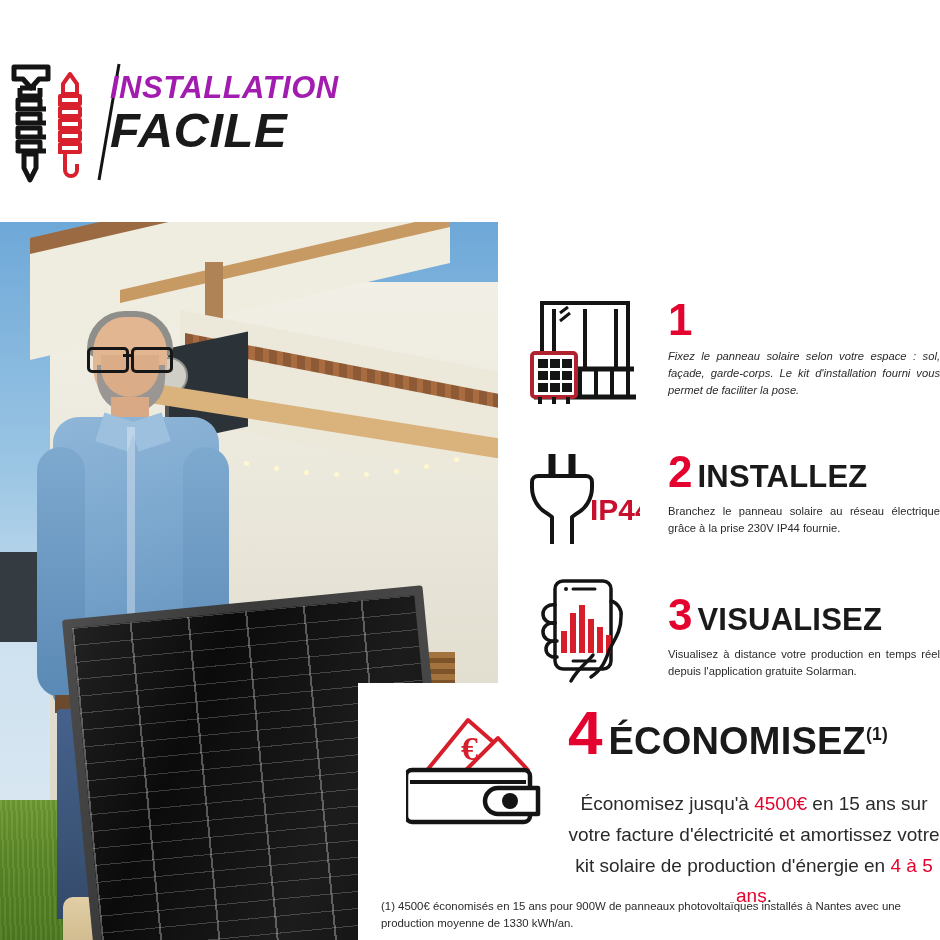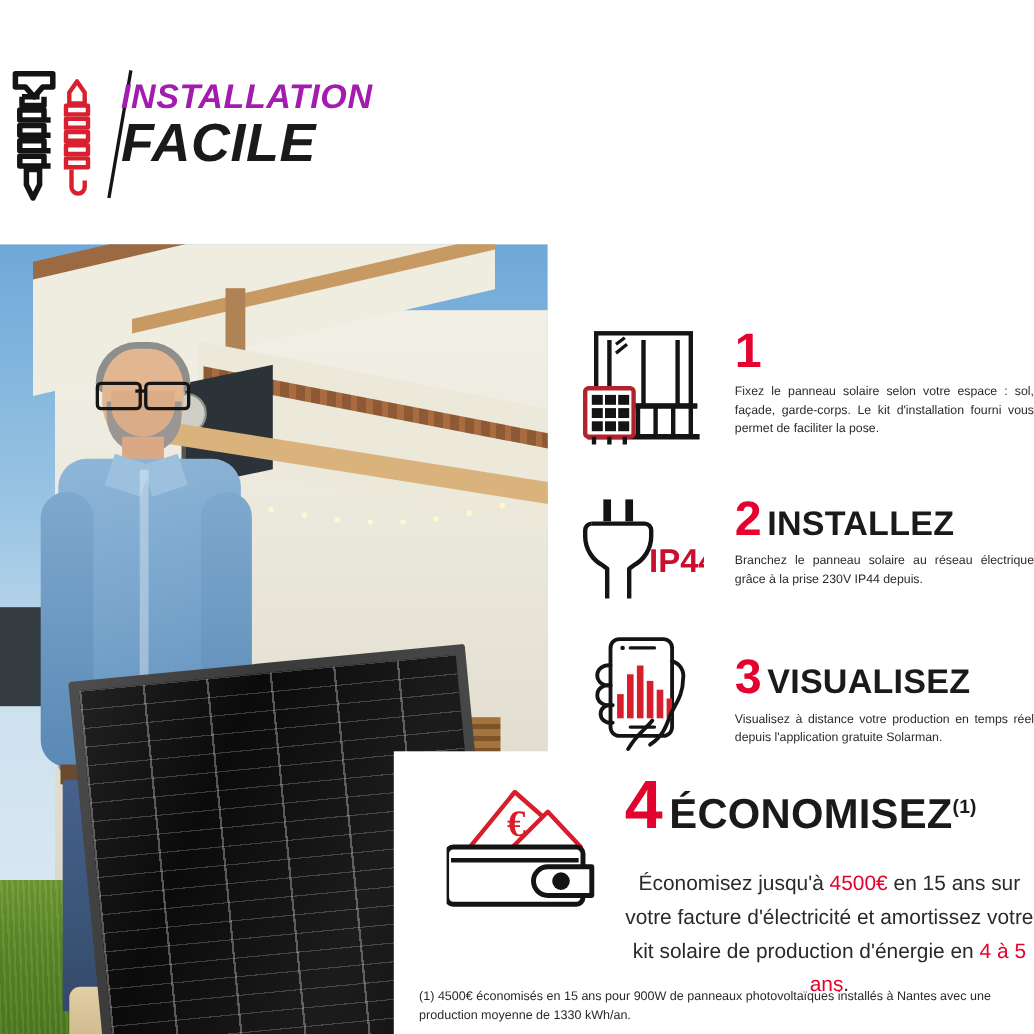--- a/index.html
+++ b/index.html
@@ -122,21 +122,21 @@
   .step-num{color:#e4032e;font-weight:bold;line-height:0.9;}
   .step-title{color:#1a1a1a;font-weight:bold;letter-spacing:0.2px;}
   .step-body{
     color:#2a2a2a;font-size:11.2px;line-height:1.55;text-align:justify;
   }
   .sup{font-size:0.46em;vertical-align:super;font-weight:bold;}
 
   #step1{left:668px;top:300px;width:272px;}
   #step1 .step-num{font-size:44px;}
   #step1 .step-title{font-size:31px;margin-left:5px;}
-  #step1 .step-body{margin-top:8px;}
+  #step1 .step-body{margin-top:8px;font-style:italic;}
 
   #step2{left:668px;top:452px;width:272px;}
   #step2 .step-num{font-size:44px;}
   #step2 .step-title{font-size:31px;margin-left:5px;}
   #step2 .step-body{margin-top:8px;}
 
   #step3{left:668px;top:586px;width:272px;}
   #step3 .step-num{font-size:44px;}
   #step3 .step-title{font-size:31px;margin-left:5px;margin-top:16px;}
   #step3 .step-body{margin-top:8px;}
@@ -332,21 +332,21 @@
       </g>
       <text x="60" y="70" font-family="Liberation Sans, sans-serif" font-size="30" font-weight="bold" fill="#c8102e">IP44</text>
     </svg>
   </div>
 
   <div class="step" id="step2">
     <div class="step-head">
       <span class="step-num">2</span>
       <span class="step-title">INSTALLEZ</span>
     </div>
-    <div class="step-body">Branchez le panneau solaire au réseau électrique grâce à la prise 230V IP44 depuis.</div>
+    <div class="step-body">Branchez le panneau solaire au réseau électrique grâce à la prise 230V IP44 fournie.</div>
   </div>
 
   <div class="step-icon icon3">
     <svg width="110" height="112" viewBox="0 0 110 112">
       <g fill="#ffffff" stroke="#141414" stroke-width="3.5" stroke-linejoin="round">
         <rect x="22" y="6" width="56" height="88" rx="8"></rect>
       </g>
       <g stroke="#141414" stroke-width="3" stroke-linecap="round">
         <line x1="40" y1="14" x2="62" y2="14"></line>
         <line x1="40" y1="86" x2="62" y2="86"></line>

